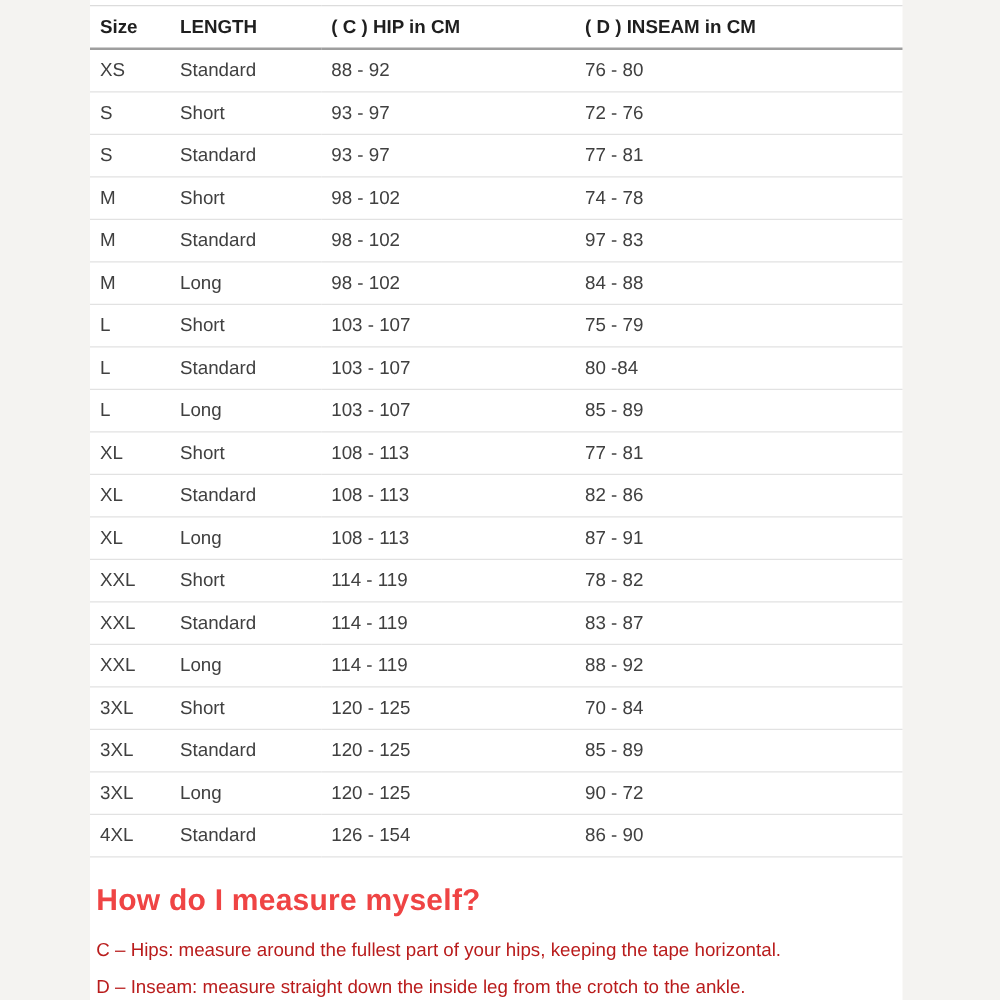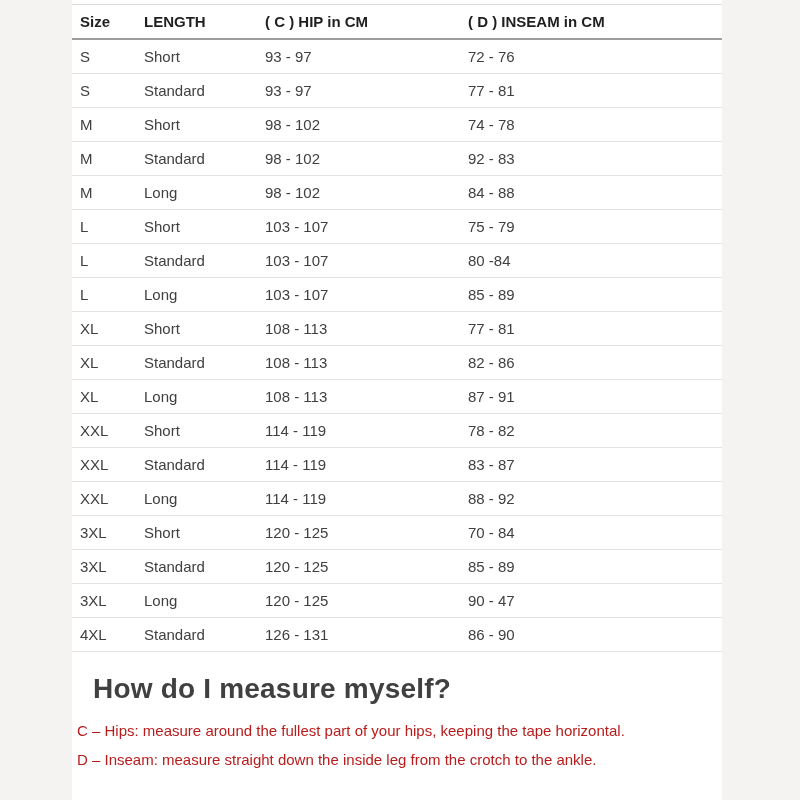--- a/index.html
+++ b/index.html
@@ -48,24 +48,24 @@
   table.size-chart td {
     height: 33px;
     padding: 0 8px;
     border-bottom: 1px solid #e2e2e2;
     white-space: nowrap;
   }
   .measure {
     padding: 0 5px;
   }
   .measure h2 {
-    margin: 21px 0 18px 16px;
-    font-size: 28px;
+    margin: 21px 0 18px 0;
+    font-size: 24px;
     font-weight: bold;
-    color: #404040;
+    color: #ef4444;
     letter-spacing: 0.2px;
   }
   .measure p {
     margin: 0 0 14px 0;
     font-size: 15px;
     line-height: 15px;
     color: #b91c1c;
   }
 </style>
 </head>
@@ -83,20 +83,26 @@
     <thead>
       <tr>
         <th>Size</th>
         <th>LENGTH</th>
         <th>( C ) HIP in CM</th>
         <th>( D ) INSEAM in CM</th>
       </tr>
     </thead>
     <tbody>
         <tr>
+          <td>XS</td>
+          <td>Standard</td>
+          <td>88 - 92</td>
+          <td>76 - 80</td>
+        </tr>
+        <tr>
           <td>S</td>
           <td>Short</td>
           <td>93 - 97</td>
           <td>72 - 76</td>
         </tr>
         <tr>
           <td>S</td>
           <td>Standard</td>
           <td>93 - 97</td>
           <td>77 - 81</td>
@@ -104,21 +110,21 @@
         <tr>
           <td>M</td>
           <td>Short</td>
           <td>98 - 102</td>
           <td>74 - 78</td>
         </tr>
         <tr>
           <td>M</td>
           <td>Standard</td>
           <td>98 - 102</td>
-          <td>92 - 83</td>
+          <td>97 - 83</td>
         </tr>
         <tr>
           <td>M</td>
           <td>Long</td>
           <td>98 - 102</td>
           <td>84 - 88</td>
         </tr>
         <tr>
           <td>L</td>
           <td>Short</td>
@@ -182,26 +188,26 @@
         <tr>
           <td>3XL</td>
           <td>Standard</td>
           <td>120 - 125</td>
           <td>85 - 89</td>
         </tr>
         <tr>
           <td>3XL</td>
           <td>Long</td>
           <td>120 - 125</td>
-          <td>90 - 47</td>
+          <td>90 - 72</td>
         </tr>
         <tr>
           <td>4XL</td>
           <td>Standard</td>
-          <td>126 - 131</td>
+          <td>126 - 154</td>
           <td>86 - 90</td>
         </tr>
       </tbody>
   </table>
 
   <div class="measure">
     <h2>How do I measure myself?</h2>
     <p>C – Hips: measure around the fullest part of your hips, keeping the tape horizontal.</p>
     <p>D – Inseam: measure straight down the inside leg from the crotch to the ankle.</p>
   </div>

